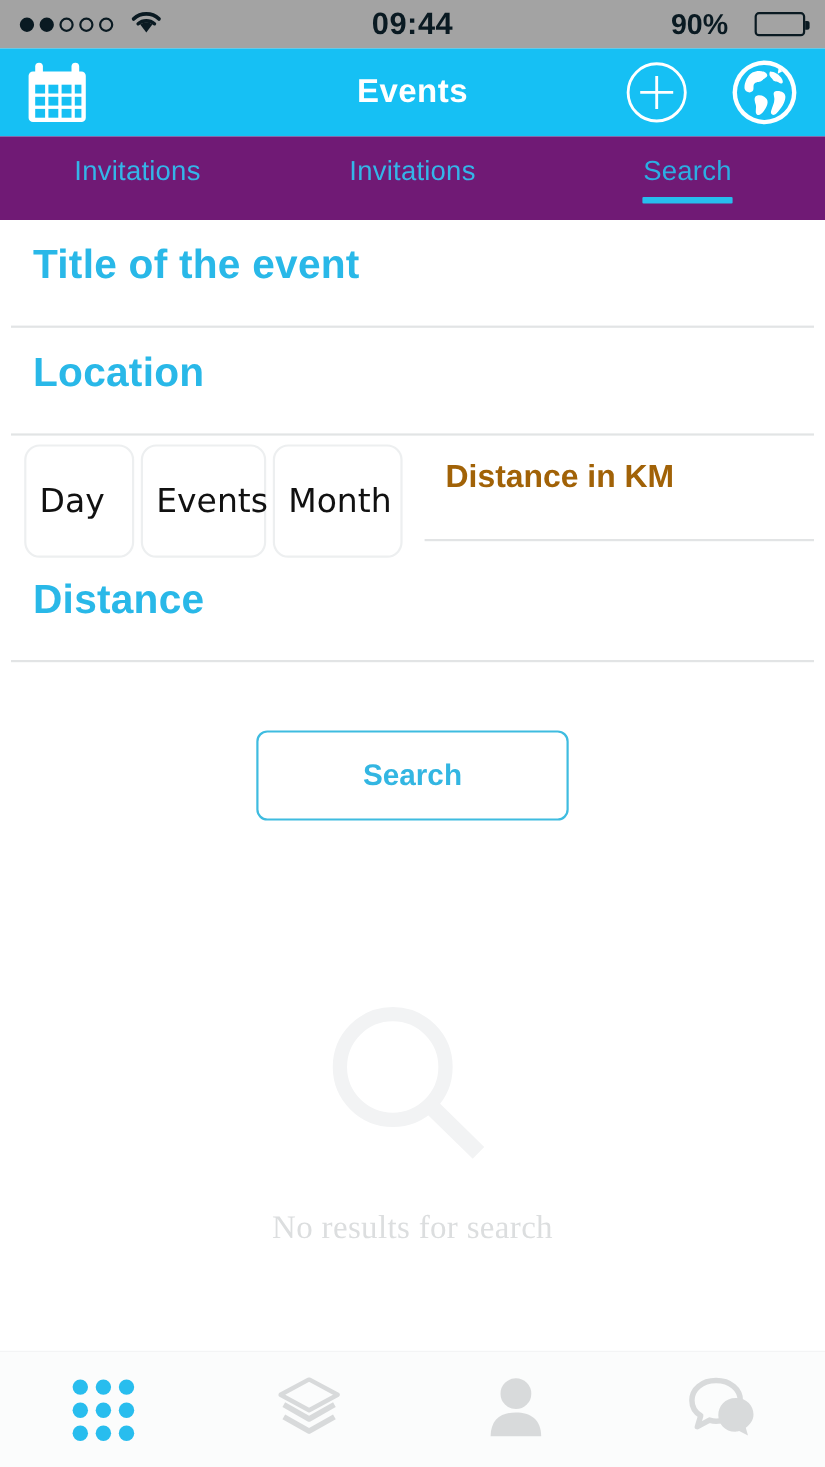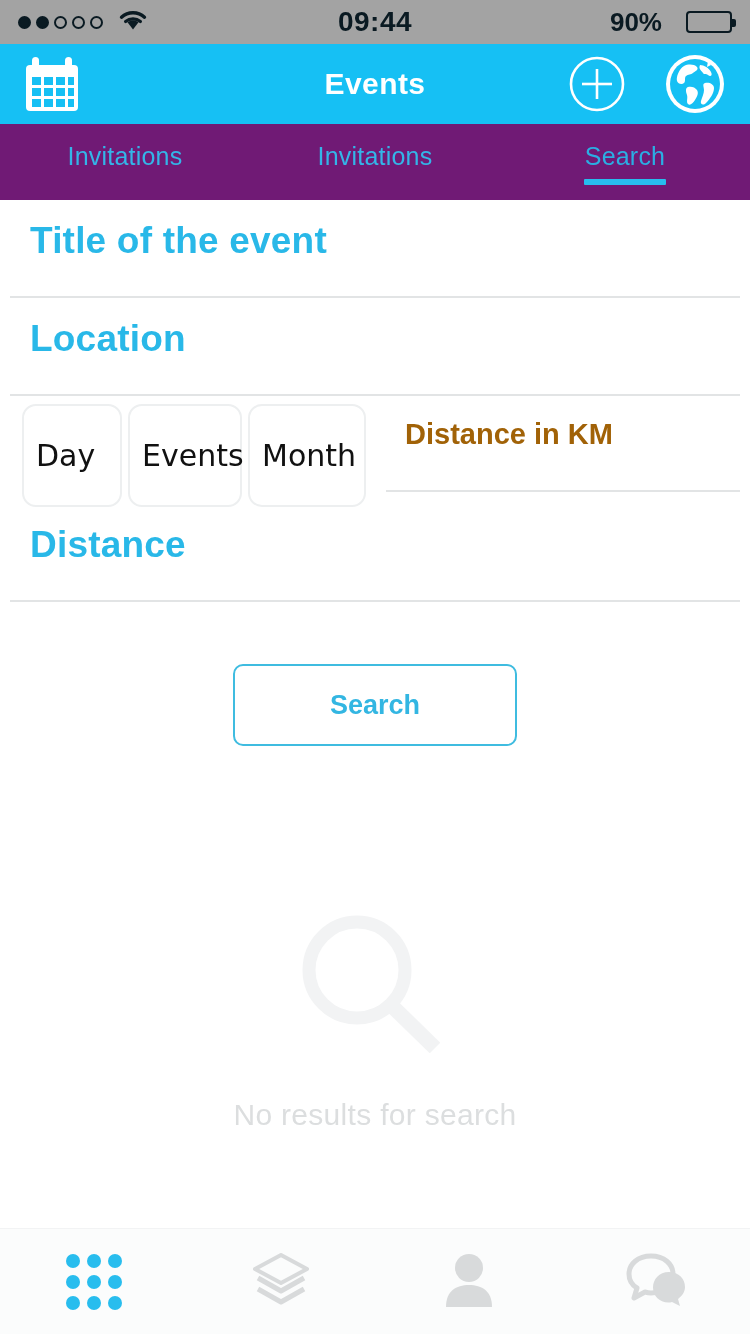--- a/index.html
+++ b/index.html
@@ -274,20 +274,21 @@
     top: 910px;
     display: flex;
     flex-direction: column;
     align-items: center;
   }
   .empty-text {
     margin-top: 34px;
     font-size: 30px;
     color: #DCDEDF;
     letter-spacing: 0.3px;
+    font-family: Liberation Serif, serif;
   }
 
   
   .bottom-nav {
     position: absolute;
     left: 0; right: 0; bottom: 0;
     height: 106px;
     background: #FBFCFC;
     border-top: 1px solid #F2F3F4;
     display: flex;

